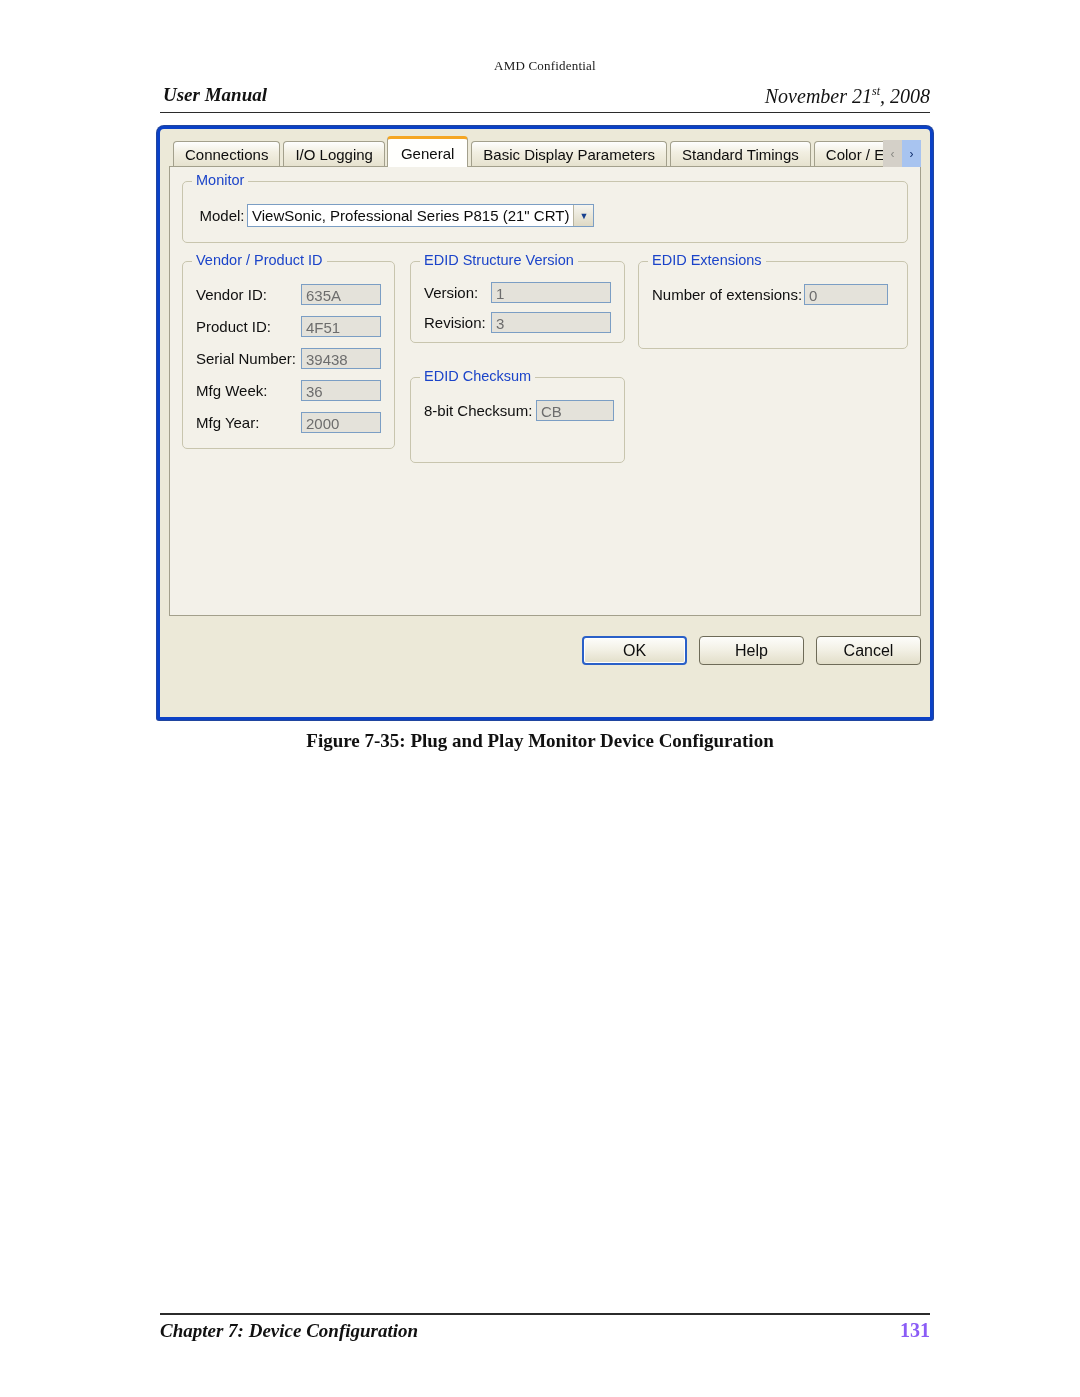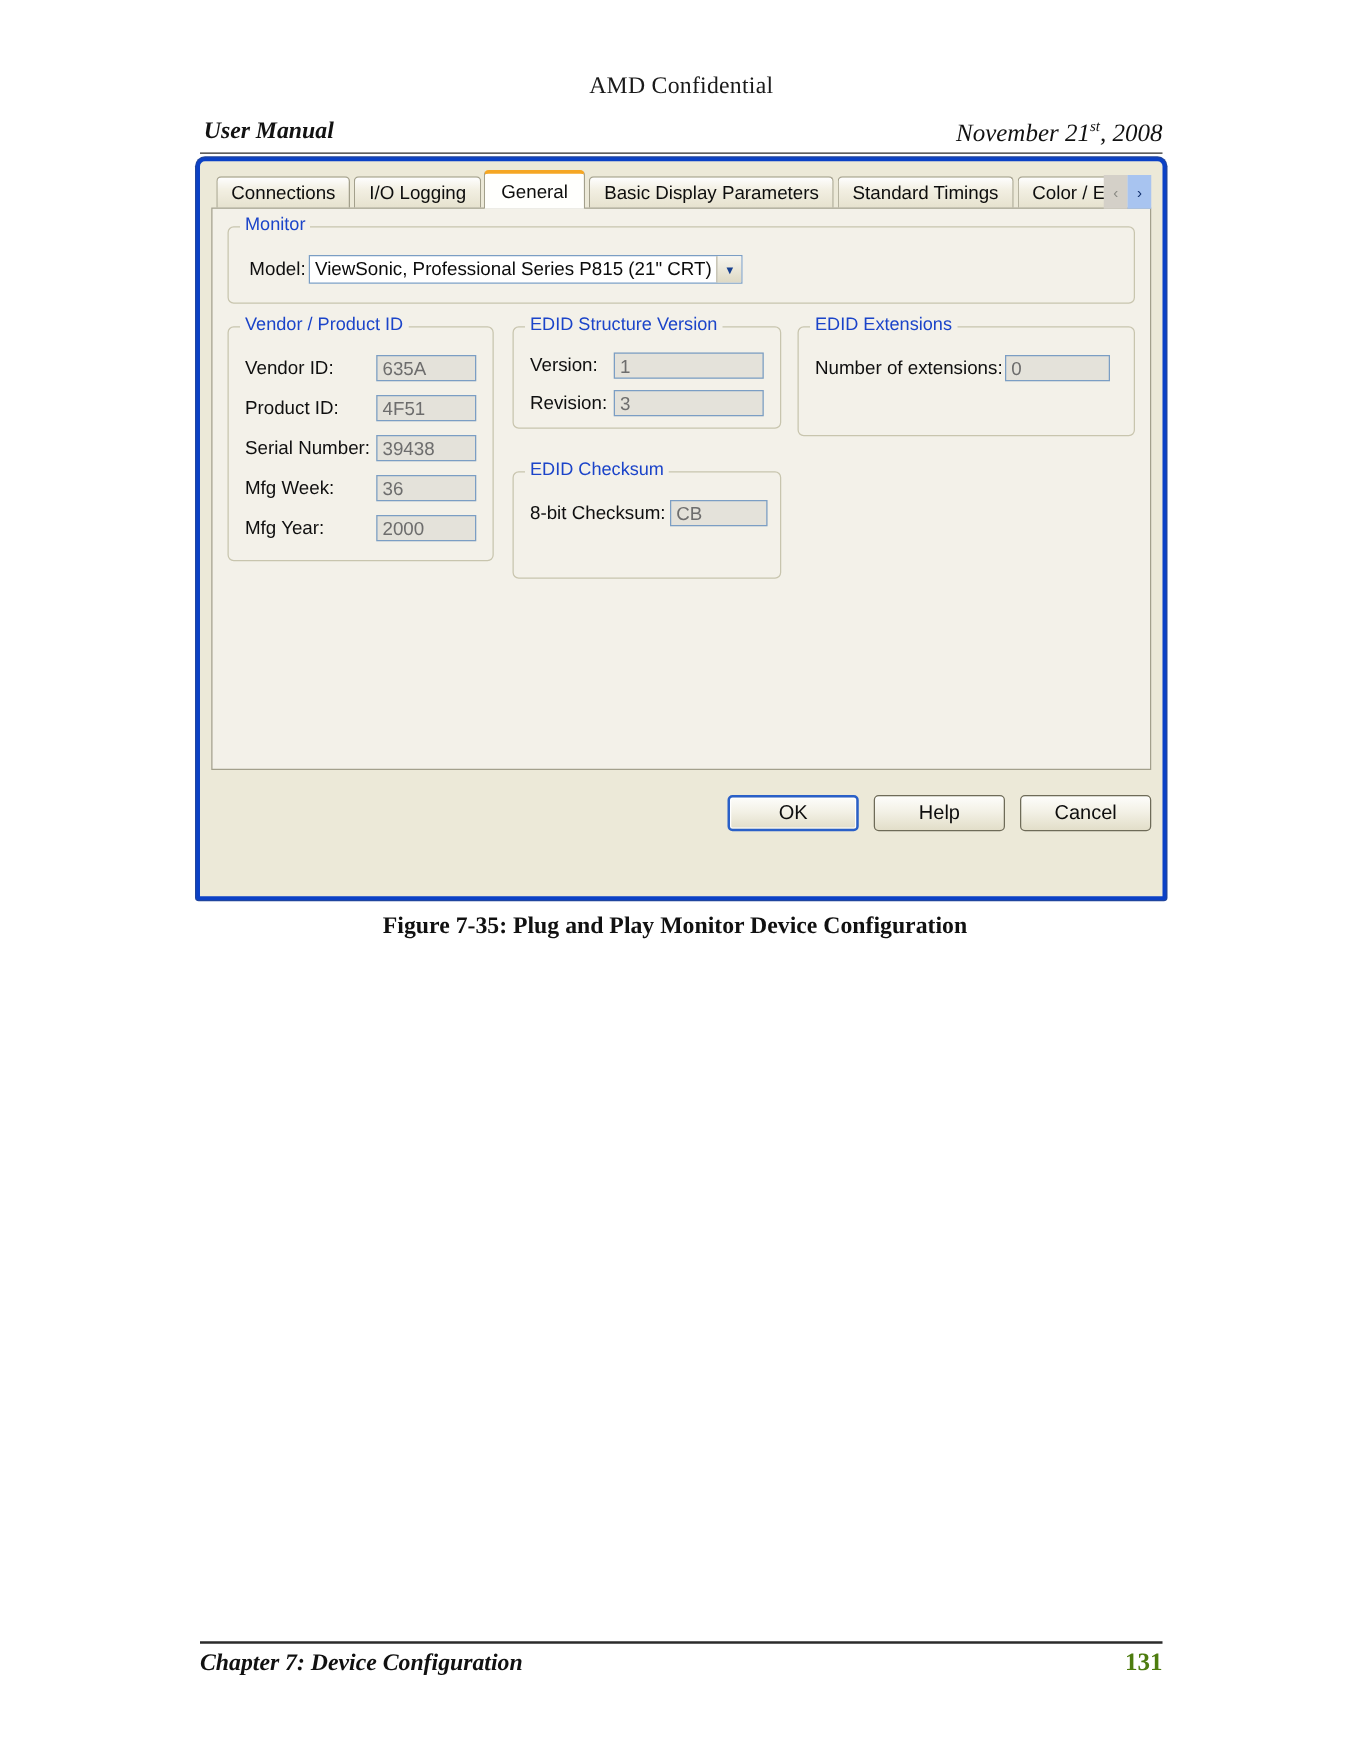--- a/index.html
+++ b/index.html
@@ -18,28 +18,28 @@
   
   .page-header {
     position: absolute;
     left: 160px;
     top: 58px;
     width: 770px;
   }
   .confidential {
     text-align: center;
     font-family: "Liberation Serif", serif;
-    font-size: 19px;
+    font-size: 13px;
     color: #1a1a1a;
     letter-spacing: .2px;
     height: 24px;
   }
   .header-rule-row {
     position: relative;
-    margin-top: 12px;
+    margin-top: 2px;
     height: 28px;
     border-bottom: 1.6px solid #2b2b2b;
   }
   .hdr-left {
     position: absolute;
     left: 3px;
     top: 0px;
     font-style: italic;
     font-weight: bold;
     font-size: 19px;
@@ -365,21 +365,21 @@
   }
   .foot-left {
     font-style: italic;
     font-weight: bold;
     font-size: 19px;
     color: #111111;
   }
   .foot-right {
     font-weight: bold;
     font-size: 20px;
-    color: #4d7c0f;
+    color: #8b5cf6;
   }
 </style>
 </head>
 <body>
 
 <div class="page-header">
   <div class="confidential">AMD Confidential</div>
   <div class="header-rule-row">
     <div class="hdr-left">User Manual</div>
     <div class="hdr-right"><span>November 21</span><sup>st</sup><span>, 2008</span></div>

